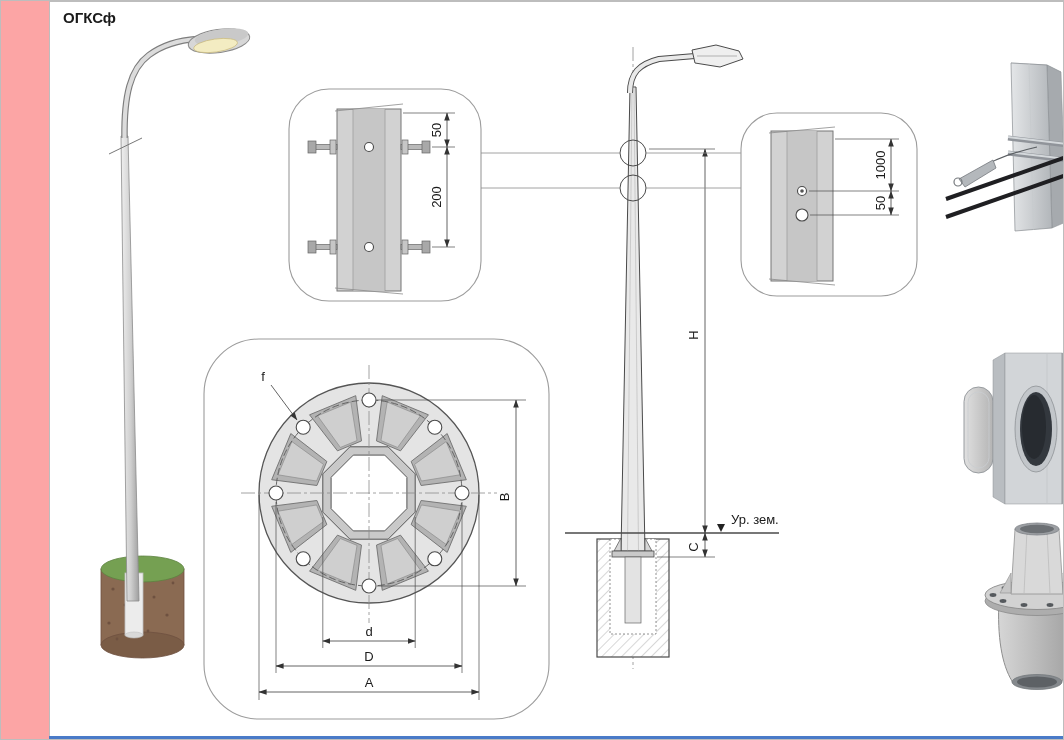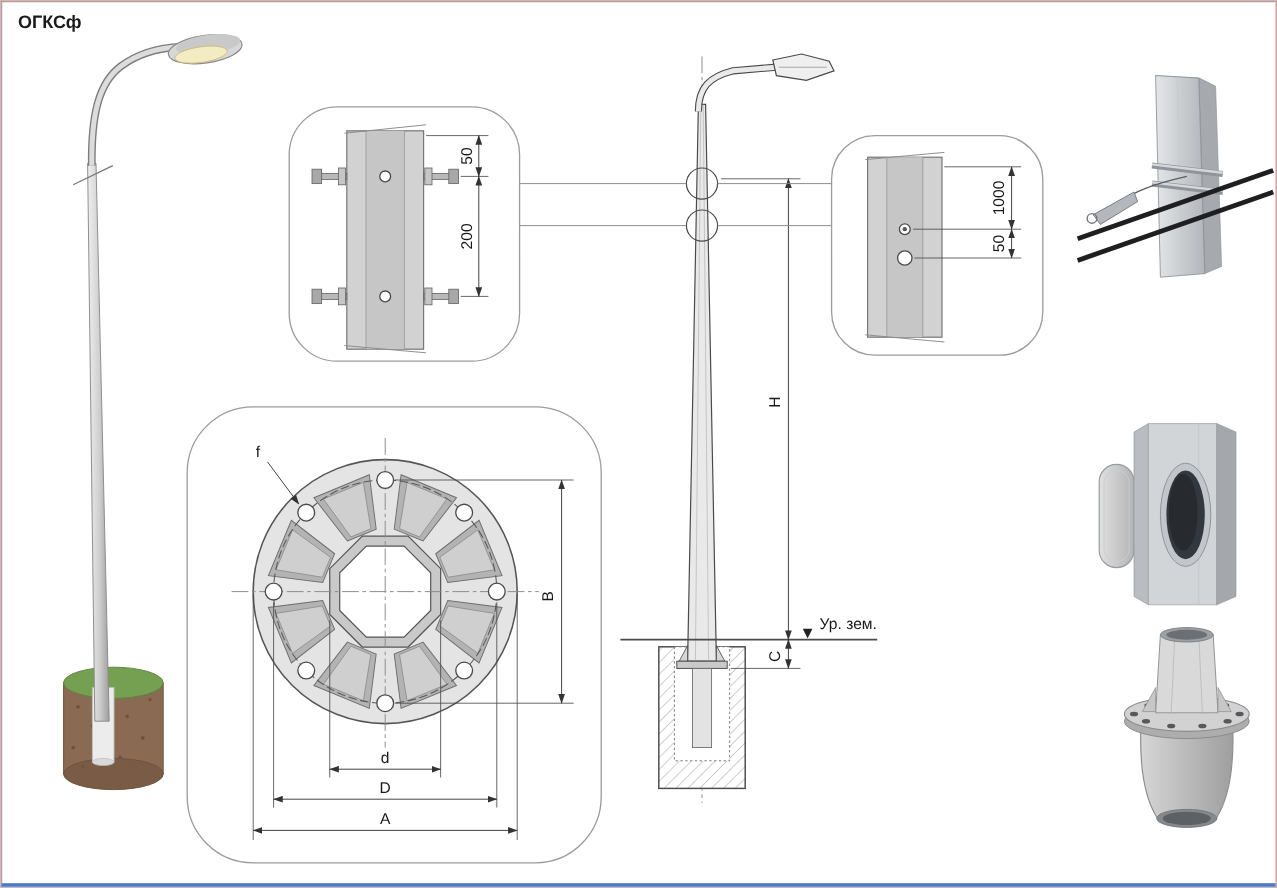--- a/index.html
+++ b/index.html
@@ -1,19 +1,19 @@
 <!DOCTYPE html>
 <html><head>
 <meta charset="utf-8">
 <style>
   html,body { margin:0; padding:0; background:#e9e9e9; }
   .page {
-    position:relative; width:1064px; height:740px; background:#ef4444;
+    position:relative; width:1064px; height:740px; background:#fca5a5;
     font-family:"Liberation Sans", sans-serif; overflow:hidden;
-    border:1px solid #bdbdbd; box-sizing:border-box;
+    border:1px solid #bdbdbd; box-sizing:border-box;padding-left:48px;
   }
   svg text { font-family:"Liberation Sans", sans-serif; font-size:13px; fill:#1a1a1a; }
   .t-title { font-size:15px; font-weight:bold; }
   .thin { stroke:#4a4a4a; stroke-width:.7; fill:none; }
   .dim  { stroke:#3c3c3c; stroke-width:.8; fill:none; }
   .cl   { stroke:#8a8a8a; stroke-width:.8; fill:none; stroke-dasharray:14 3 3 3; }
   .dash { stroke:#5a5a5a; stroke-width:.9; fill:none; stroke-dasharray:7 3; }
   .box  { fill:#ffffff; stroke:#9c9c9c; stroke-width:1.1; }
   .hole { fill:#fff; stroke:#4a4a4a; stroke-width:1.1; }
   .gus    { fill:#b3b3b3; stroke:#6e6e6e; stroke-width:.8; }

